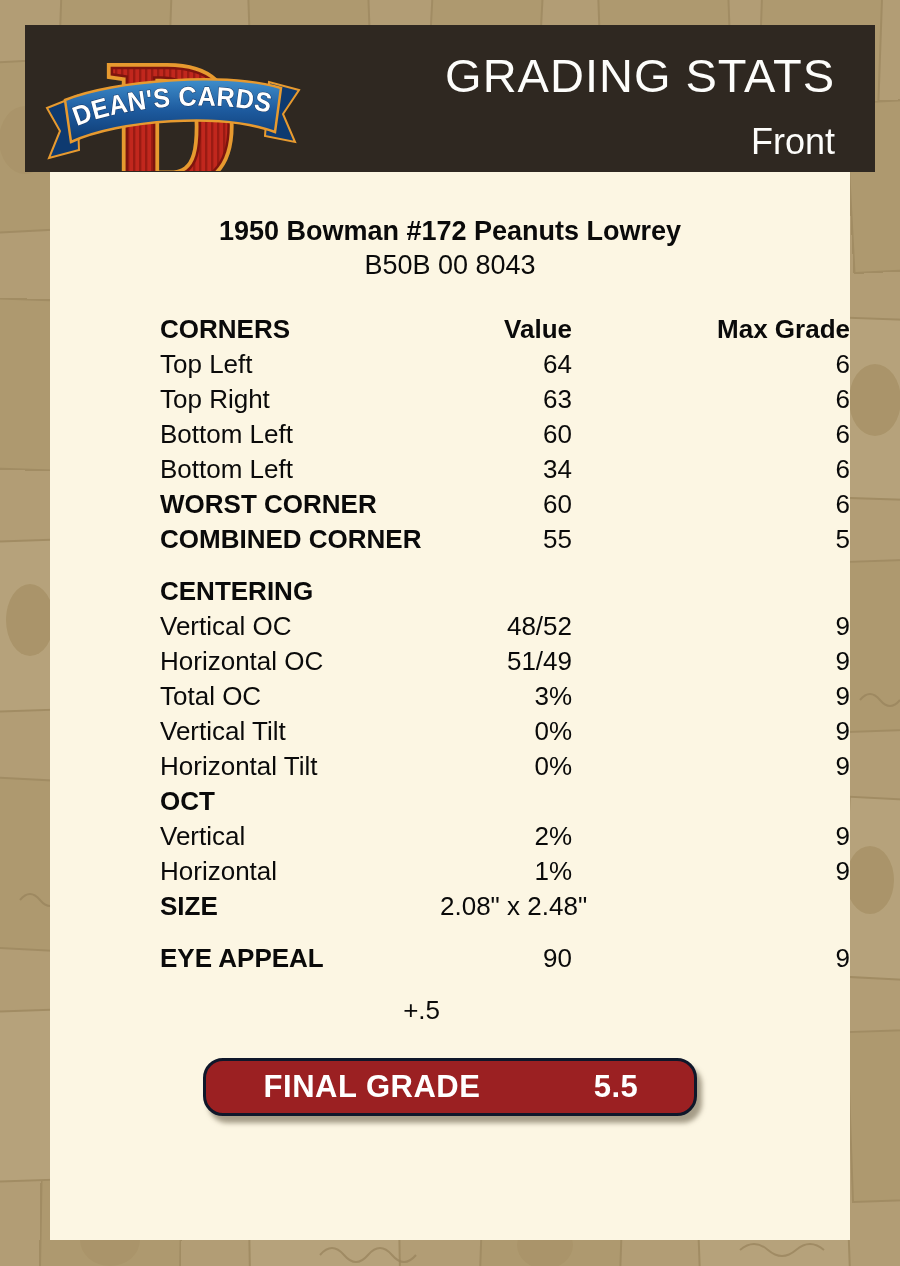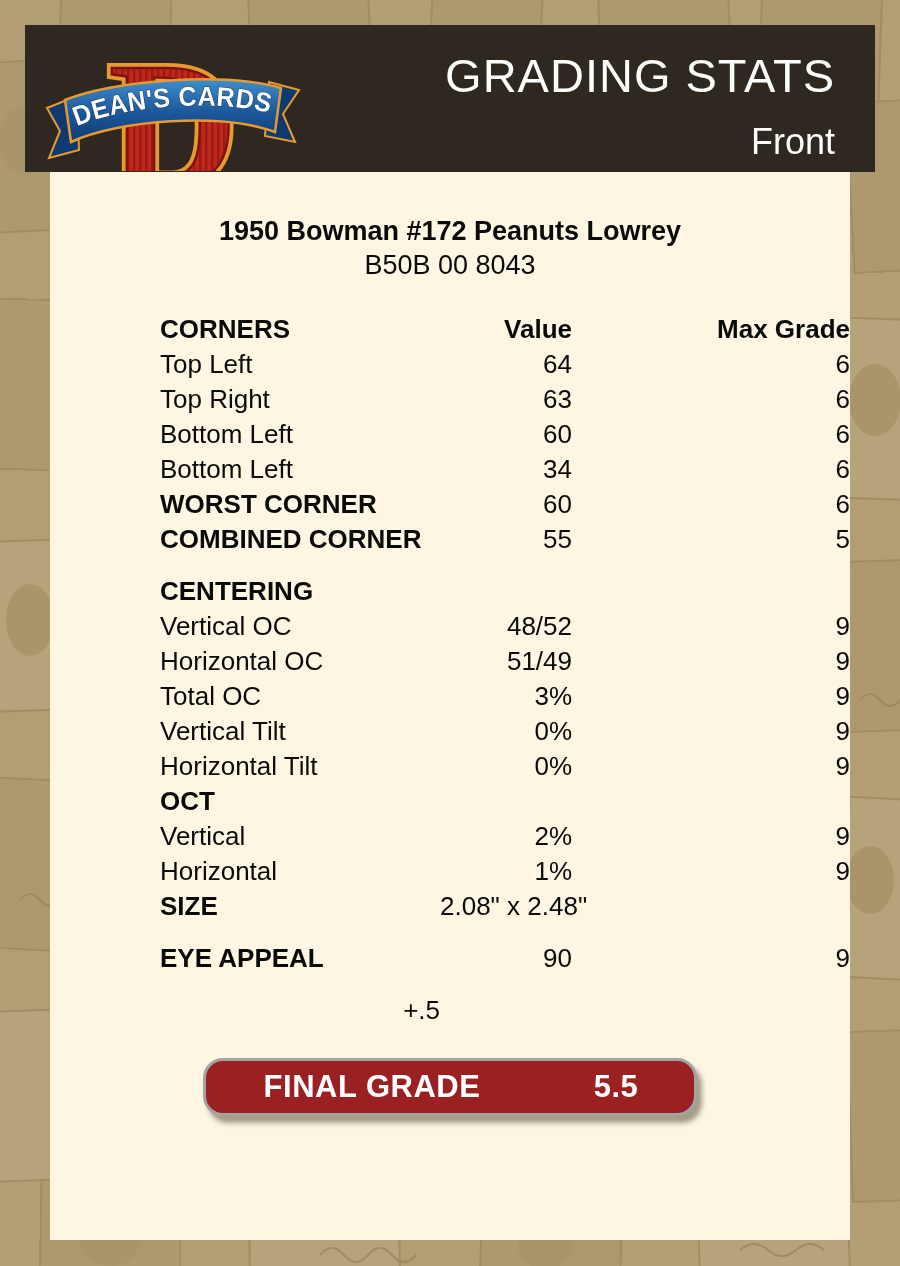--- a/index.html
+++ b/index.html
@@ -28,21 +28,21 @@
   .row.item .c-label{}
   .row .c-value{text-align:right;}
   .row .c-max{text-align:right;padding-left:30px;}
   .row.header .c-label,.row.header .c-value,.row.header .c-max{font-weight:bold;}
   .row.section .c-label{font-weight:bold;}
   .row.bonus .c-label{font-weight:bold;}
   .row.gap{margin-top:17px;}
 
   
   .final-grade{margin:30px auto 0 auto;width:494px;height:58px;background:#9b2022;
-    border:3px solid #a3a3a3;border-radius:20px;box-sizing:border-box;
+    border:3px solid #0f172a;border-radius:20px;box-sizing:border-box;
     box-shadow:5px 7px 5px rgba(93,82,60,.55);
     display:grid;grid-template-columns:332px 1fr;align-items:center;cursor:pointer;}
   .final-grade span{color:#ffffff;font-weight:bold;font-size:31px;text-align:center;letter-spacing:.5px;}
 </style>
 </head>
 <body>
 
 <div class="page">
 
   <svg class="bg-collage" viewBox="0 0 900 1266" xmlns="http://www.w3.org/2000/svg">

